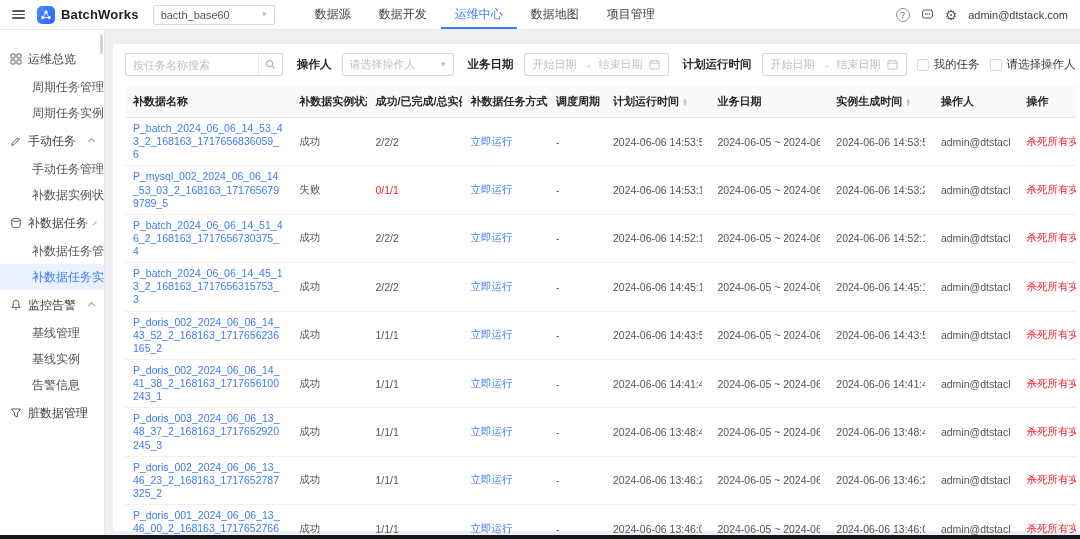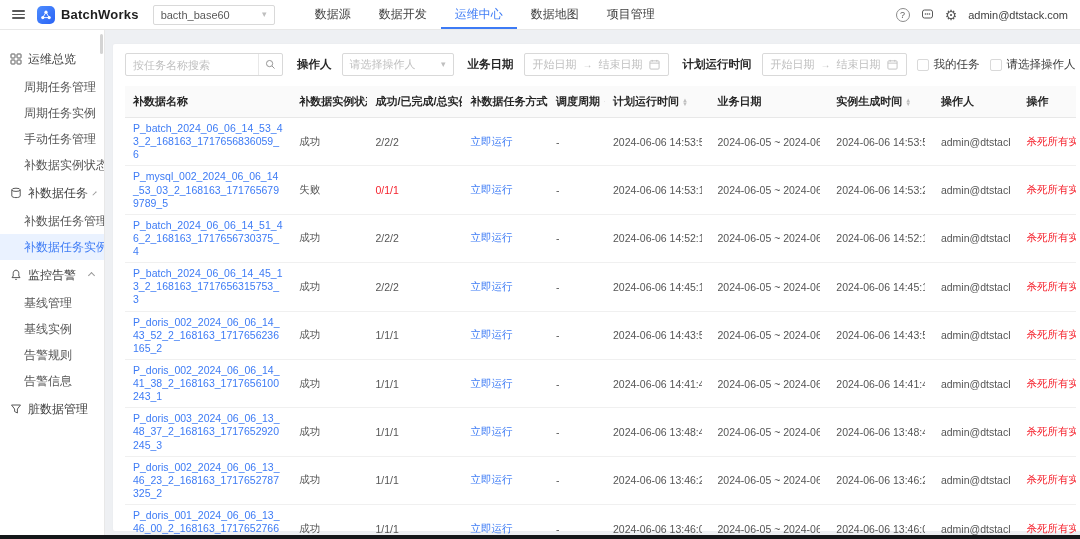--- a/index.html
+++ b/index.html
@@ -23,21 +23,21 @@
   .tb-icon.circle { width:14px; height:14px; border:1px solid #8c8c8c; border-radius:50%; font-size:9px; color:#595959; }
   .gear { font-size:14px; line-height:1; }
   .user { font-size:11px; color:#404040; cursor:pointer; }
 
   
   .body { flex:1; display:flex; min-height:0; }
   .sidebar { width:105px; background:#fff; border-right:1px solid #e8e8e8; padding-top:14px; position:relative; flex:0 0 105px; overflow:hidden; }
   .sidebar-scroll-thumb { position:absolute; top:4px; right:1px; width:3px; height:20px; border-radius:2px; background:#d4d4d4; }
   .side-item { display:flex; align-items:center; font-size:12px; color:#404040; cursor:pointer;font-family:Liberation Mono, monospace; }
   .side-item.top { height:30px; padding:0 8px 0 10px; gap:6px; }
-  .side-item.sub { height:26px; padding-left:24px; color:#555; }
+  .side-item.sub { height:26px; padding-left:32px; color:#555; }
   .side-item.sub.active { background:var(--active-bg); color:var(--accent); }
   .s-icon { display:inline-flex; width:12px; height:12px; }
   .s-icon svg { width:12px; height:12px; }
   .g-caret { margin-left:auto; width:5px; height:5px; border-right:1px solid #999; border-bottom:1px solid #999; transform:rotate(-135deg); margin-right:2px; }
   .s-label { white-space:nowrap; }
 
   .main { flex:1; padding:14px 8px 8px 8px; min-width:0; display:flex; }
   .card { background:#fff; border-radius:2px; flex:1; display:flex; flex-direction:column; min-height:0; box-shadow:0 0 2px rgba(0,0,0,.04); }
 
   
@@ -139,20 +139,29 @@
       <div class="side-group">
         <div class="side-item sub">
             <span class="s-label">周期任务管理</span>
           </div>
         <div class="side-item sub">
             <span class="s-label">周期任务实例</span>
           </div>
       </div>
 
       <div class="side-group">
+        <div class="side-item top">
+          <span class="s-icon">
+            <svg viewBox="0 0 12 12">
+                <path d="M2 8.5 L7.6 2.9 L9.1 4.4 L3.5 10 L1.8 10.4 Z" fill="none" stroke="#595959"></path>
+              </svg>
+          </span>
+          <span class="s-label">手动任务</span>
+          <span class="g-caret"></span>
+        </div>
         <div class="side-item sub">
             <span class="s-label">手动任务管理</span>
           </div>
         <div class="side-item sub">
             <span class="s-label">补数据实例状态</span>
           </div>
       </div>
 
       <div class="side-group">
         <div class="side-item top">
@@ -182,23 +191,20 @@
               </svg>
           </span>
           <span class="s-label">监控告警</span>
           <span class="g-caret"></span>
         </div>
         <div class="side-item sub">
             <span class="s-label">基线管理</span>
           </div>
         <div class="side-item sub">
             <span class="s-label">基线实例</span>
-          </div>
-        <div class="side-item sub">
-            <span class="s-label">告警规则</span>
           </div>
         <div class="side-item sub">
             <span class="s-label">告警信息</span>
           </div>
       </div>
 
       <div class="side-item top">
         <span class="s-icon">
           <svg viewBox="0 0 12 12">
               <path d="M1.5 2 H10.5 L7.4 6 V10 L4.6 8.5 V6 Z" fill="none" stroke="#595959"></path>

